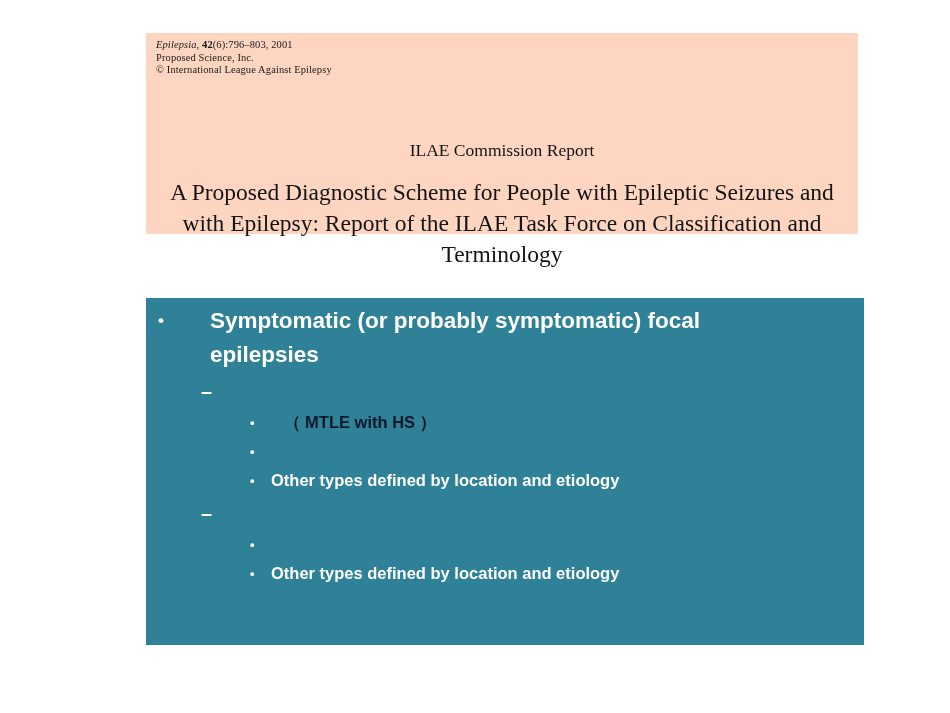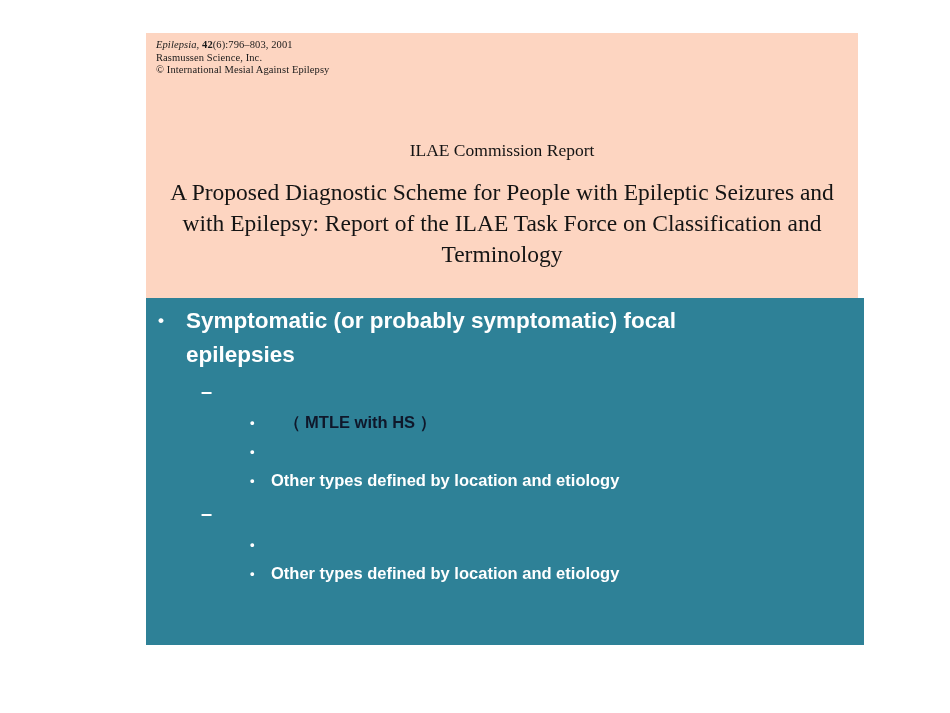--- a/index.html
+++ b/index.html
@@ -14,21 +14,21 @@
     overflow: hidden;
     font-family: "Liberation Sans", sans-serif;
   }
 
   
   #article-panel {
     position: absolute;
     left: 146px;
     top: 33px;
     width: 712px;
-    height: 265px;
+    height: 201px;
     background: #fdd5c1;
     box-sizing: border-box;
   }
 
   #journal-meta {
     position: absolute;
     left: 10px;
     top: 6px;
     font-family: "Liberation Serif", serif;
     font-size: 10.5px;
@@ -118,20 +118,21 @@
     font-size: 22.5px;
     line-height: 34px;
     padding-top: 6px;
   }
   .lvl1 .marker {
     width: 28px;
     font-size: 17px;
   }
   .lvl1 .btext {
     max-width: 560px;
+    margin-left: 24px;
   }
 
   
   .lvl2 {
     margin-left: 55px;
     font-size: 20px;
     line-height: 32px;
     padding-top: 3px;
   }
   .lvl2 .marker {
@@ -161,22 +162,22 @@
 </head>
 <body>
 
 <div id="article-panel">
 
   <div id="journal-meta">
     <div class="line">
       <span class="ital">Epilepsia,</span>
       <span class="bold">42</span><span>(6):796–803, 2001</span>
     </div>
-    <div class="line">Rasmussen Science, Inc.</div>
-    <div class="line">© International Mesial Against Epilepsy</div>
+    <div class="line">Proposed Science, Inc.</div>
+    <div class="line">© International League Against Epilepsy</div>
   </div>
 
   <div id="article-title">A Proposed Diagnostic Scheme for People with Epileptic Seizures and with Epilepsy: Report of the ILAE Task Force on Classification and Terminology</div>
 
   <div id="commission-report">ILAE Commission Report</div>
 
   <div id="article-author">Jerome Engel, Jr.</div>
 
 </div>
 

